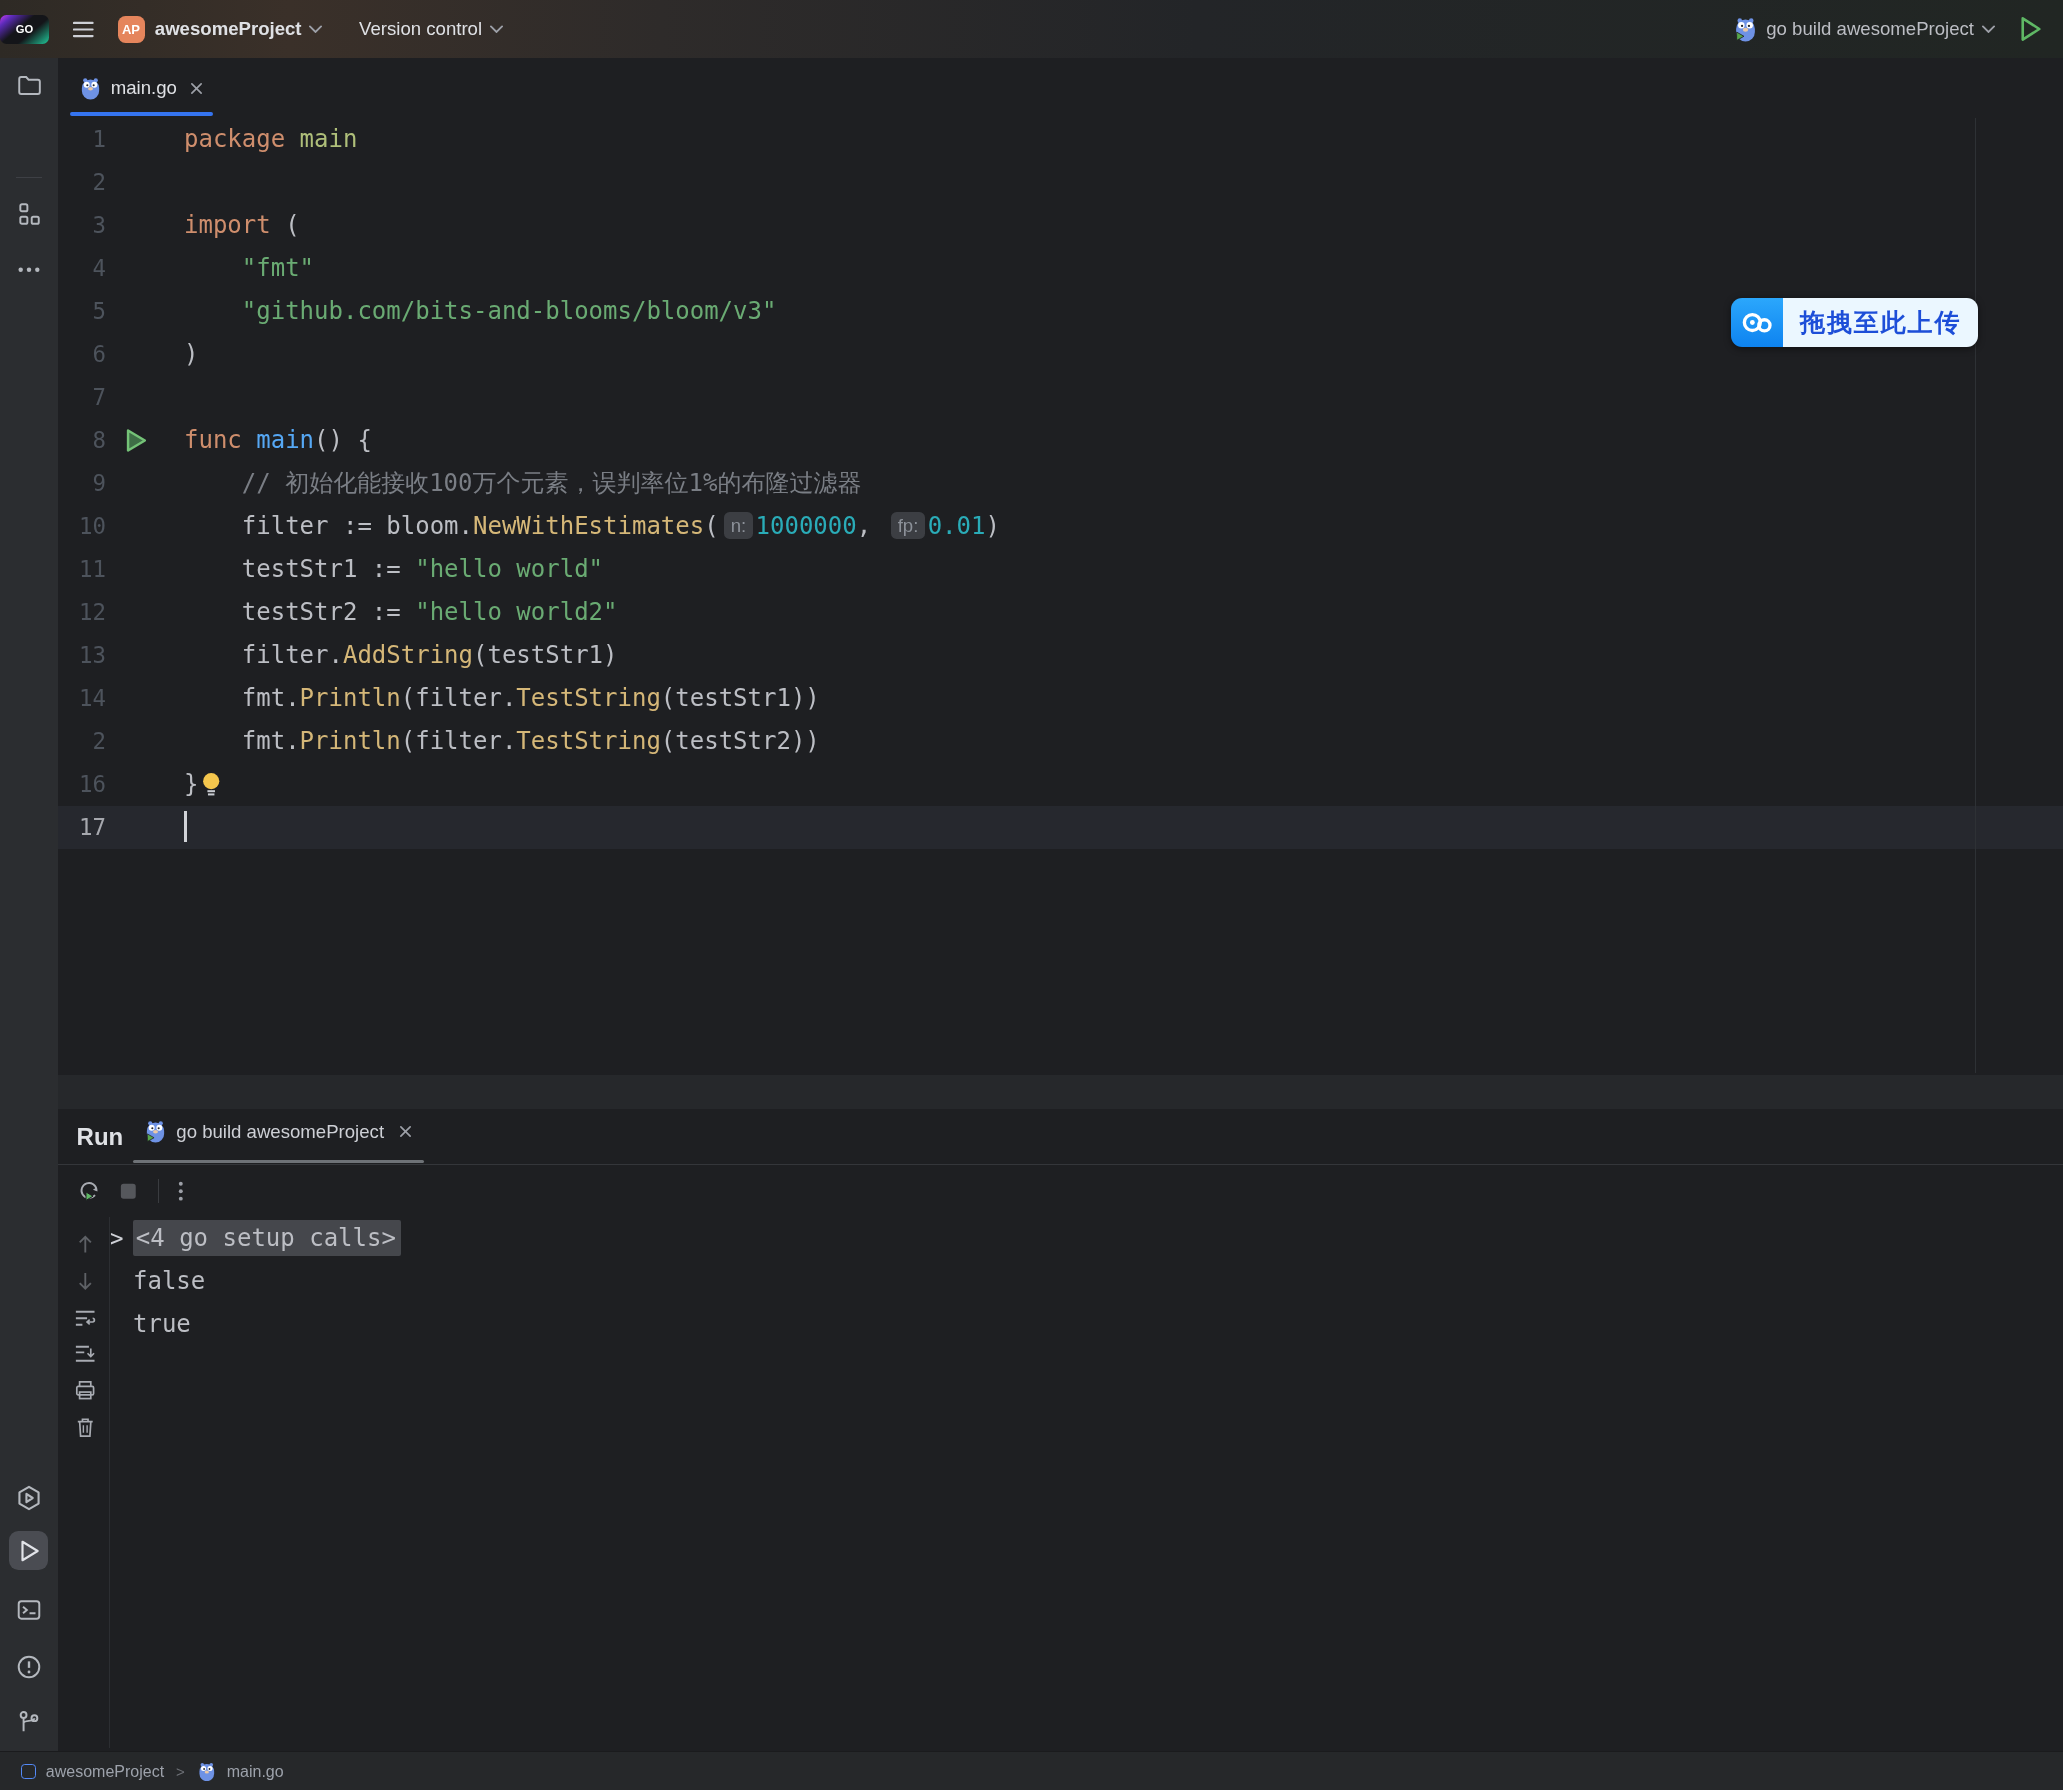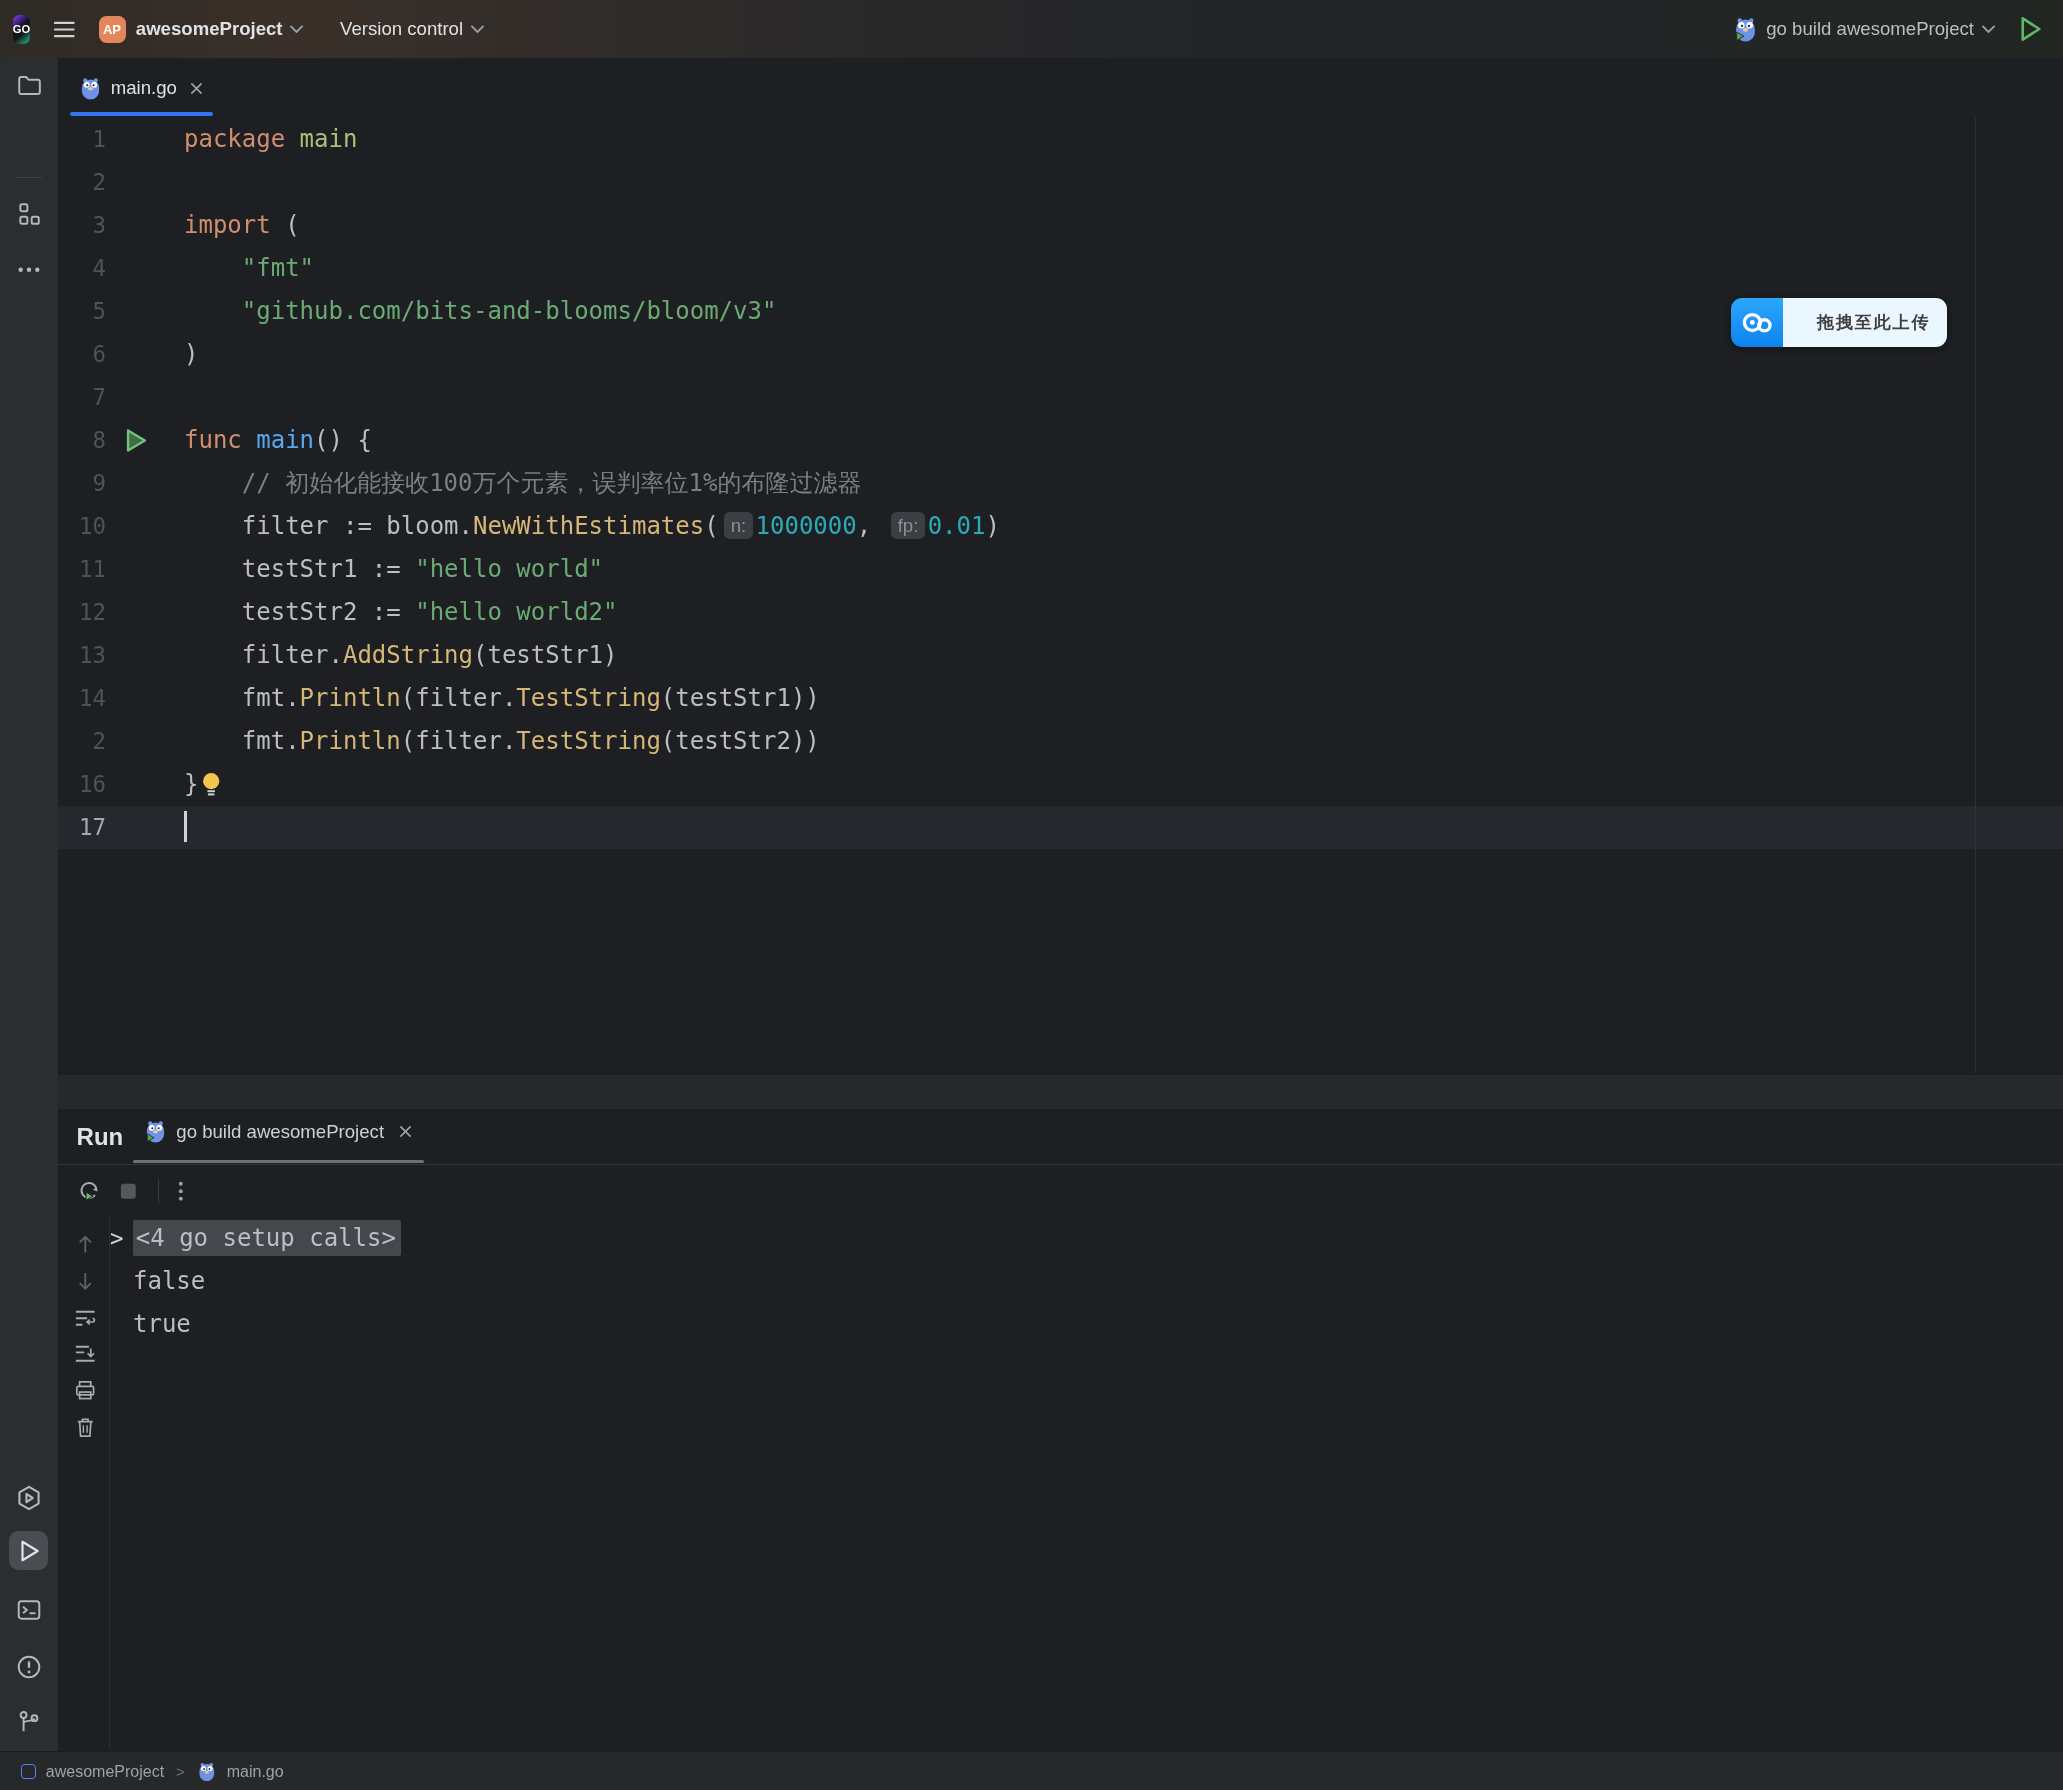--- a/index.html
+++ b/index.html
@@ -1,21 +1,21 @@
 <!DOCTYPE html>
 <html style="font-size:15px"><head>
 <meta charset="utf-8">
 <style>
   html,body{margin:0;padding:0;background:#1e1f22;}
   .root{position:relative;width:2063px;height:1791px;background:#1e1f22;overflow:hidden;
         font-family:"Liberation Sans",sans-serif;color:#BCBEC4;}
   
   .topbar{position:absolute;left:0;top:0;width:2063px;height:58px;display:flex;align-items:center;
     background:linear-gradient(90deg,#2e2a25 0%,#3a3029 14%,#2e2b2a 32%,#232528 58%,#212623 100%);}
-  .logo{width:17px;height:29px;border-radius:6.5px;margin-left:13px;flex:none;
+  .logo{width:49px;height:29px;border-radius:6.5px;flex:none;
     background:linear-gradient(140deg,#c53ff0 0%,#5c2bb8 16%,#141519 42%,#141519 62%,#21c89a 100%);
     display:flex;align-items:center;justify-content:center;font-size:11.2px;font-weight:bold;color:#fff;}
   .burger{margin-left:24px;flex:none;}
   .avatar{width:27px;height:27px;border-radius:7.5px;background:#E5855C;color:#fff;font-weight:bold;
     font-size:13px;display:flex;align-items:center;justify-content:center;margin-left:24px;flex:none;}
   .tb-text{font-size:18.6px;color:#DFE1E5;font-weight:600;margin-left:10.3px;}
   .tb-text2{font-size:18.6px;color:#DFE1E5;margin-left:37px;}
   .chev{margin-left:7.5px;}
   .tb-spacer{flex:1;}
   .runcfg-text{font-size:18.6px;color:#BCBEC4;margin-left:8.4px;}
@@ -44,21 +44,21 @@
   .hint{display:inline-block;background:#3C3E43;color:#8C9199;border-radius:5.6px;font-size:18.6px;
         line-height:27px;padding:0 6.5px;margin:0 2.8px 0 5.6px;vertical-align:1.9px;
         font-family:"Liberation Sans",sans-serif;}
   .caret{display:inline-block;width:2.8px;height:31px;background:#D1D3D8;vertical-align:-6.5px;}
   .bulb{vertical-align:-5.6px;margin-left:1.9px;}
   
   .upload{position:absolute;left:1673px;top:180px;height:49px;display:flex;border-radius:11.2px;
           box-shadow:0 1.9px 7.5px rgba(0,0,0,.45);overflow:hidden;}
   .upload-left{width:52px;background:linear-gradient(180deg,#2BA7FC,#0E83F0);display:flex;align-items:center;justify-content:center;}
   .upload-right{background:#EBF7FF;display:flex;align-items:center;padding:0 17px;}
-  .upload-label{font-size:17px;font-weight:bold;color:#404040;letter-spacing:1.9px;margin-left:17px;}
+  .upload-label{font-size:25px;font-weight:bold;color:#1d4ed8;letter-spacing:1.9px;}
   
   .splitter{position:absolute;left:58px;top:1075px;width:2005px;height:34px;background:#26282b;}
   
   .runpanel{position:absolute;left:58px;top:1109px;width:2005px;height:641px;background:#1e1f22;}
   .rp-header{position:absolute;left:0;top:0;width:100%;height:56px;border-bottom:0.9px solid #34363A;box-sizing:border-box;}
   .rp-title{position:absolute;left:18.6px;top:14px;font-size:24px;font-weight:bold;color:#DFE1E5;}
   .rp-tab{position:absolute;left:86px;top:11.2px;display:flex;align-items:center;}
   .rp-tab-label{font-size:18.6px;color:#CED0D6;margin-left:9.3px;}
   .rp-tab-close{margin-left:15px;}
   .rp-underline{position:absolute;left:75px;top:51px;width:291px;height:2.8px;background:#6E7277;border-radius:1.9px;}

